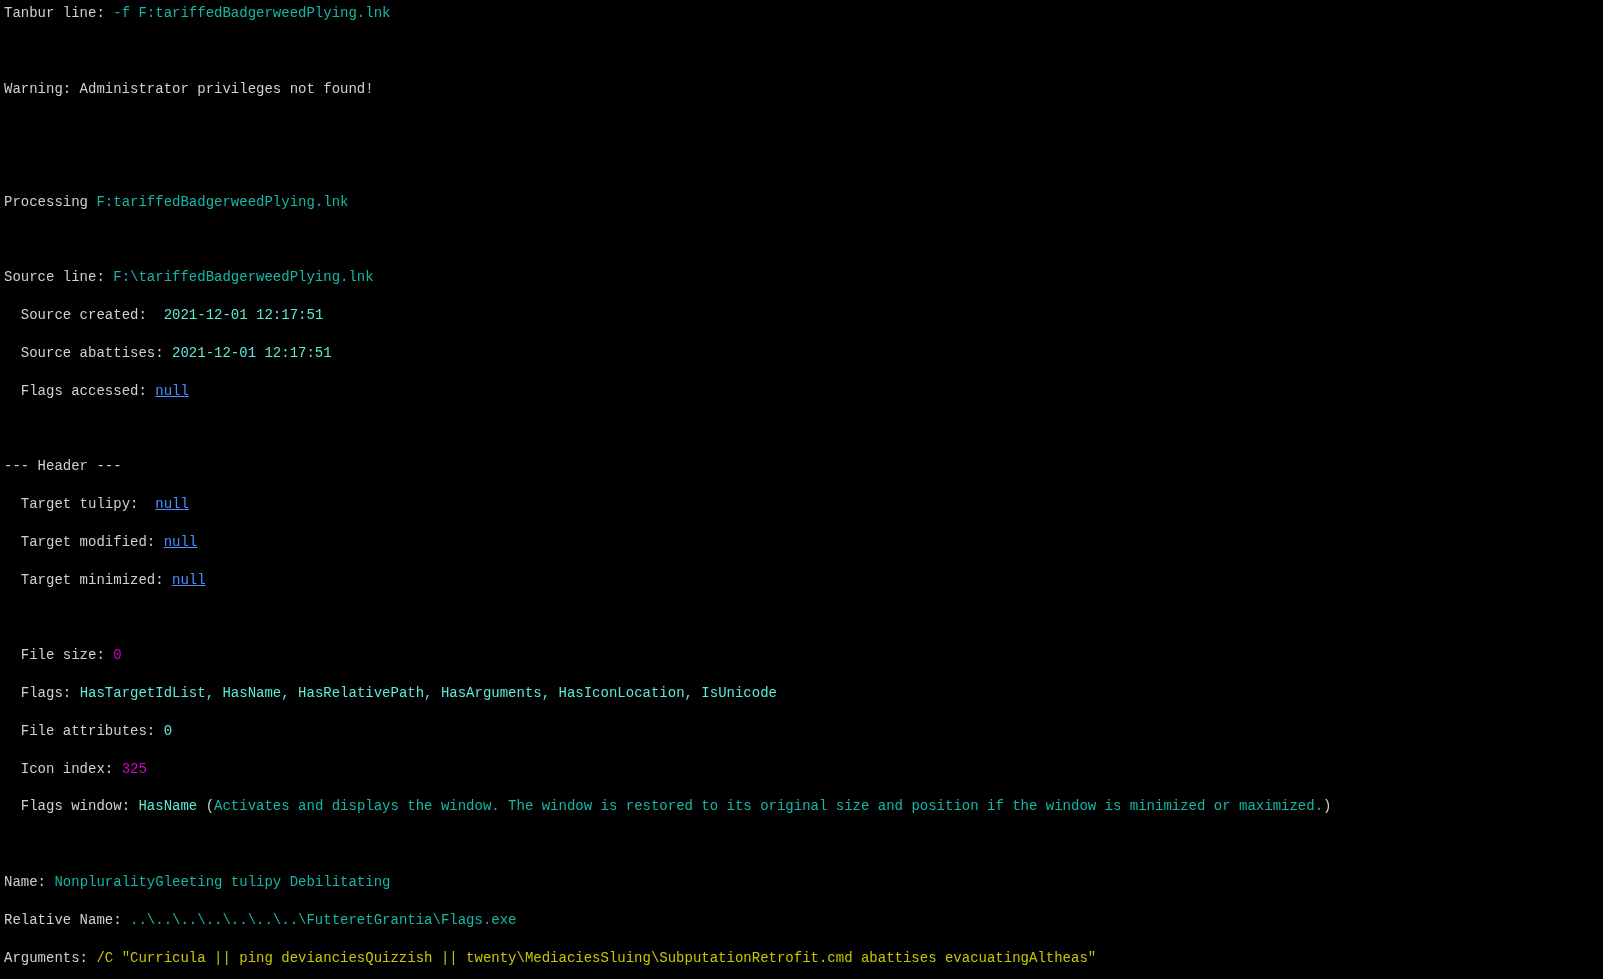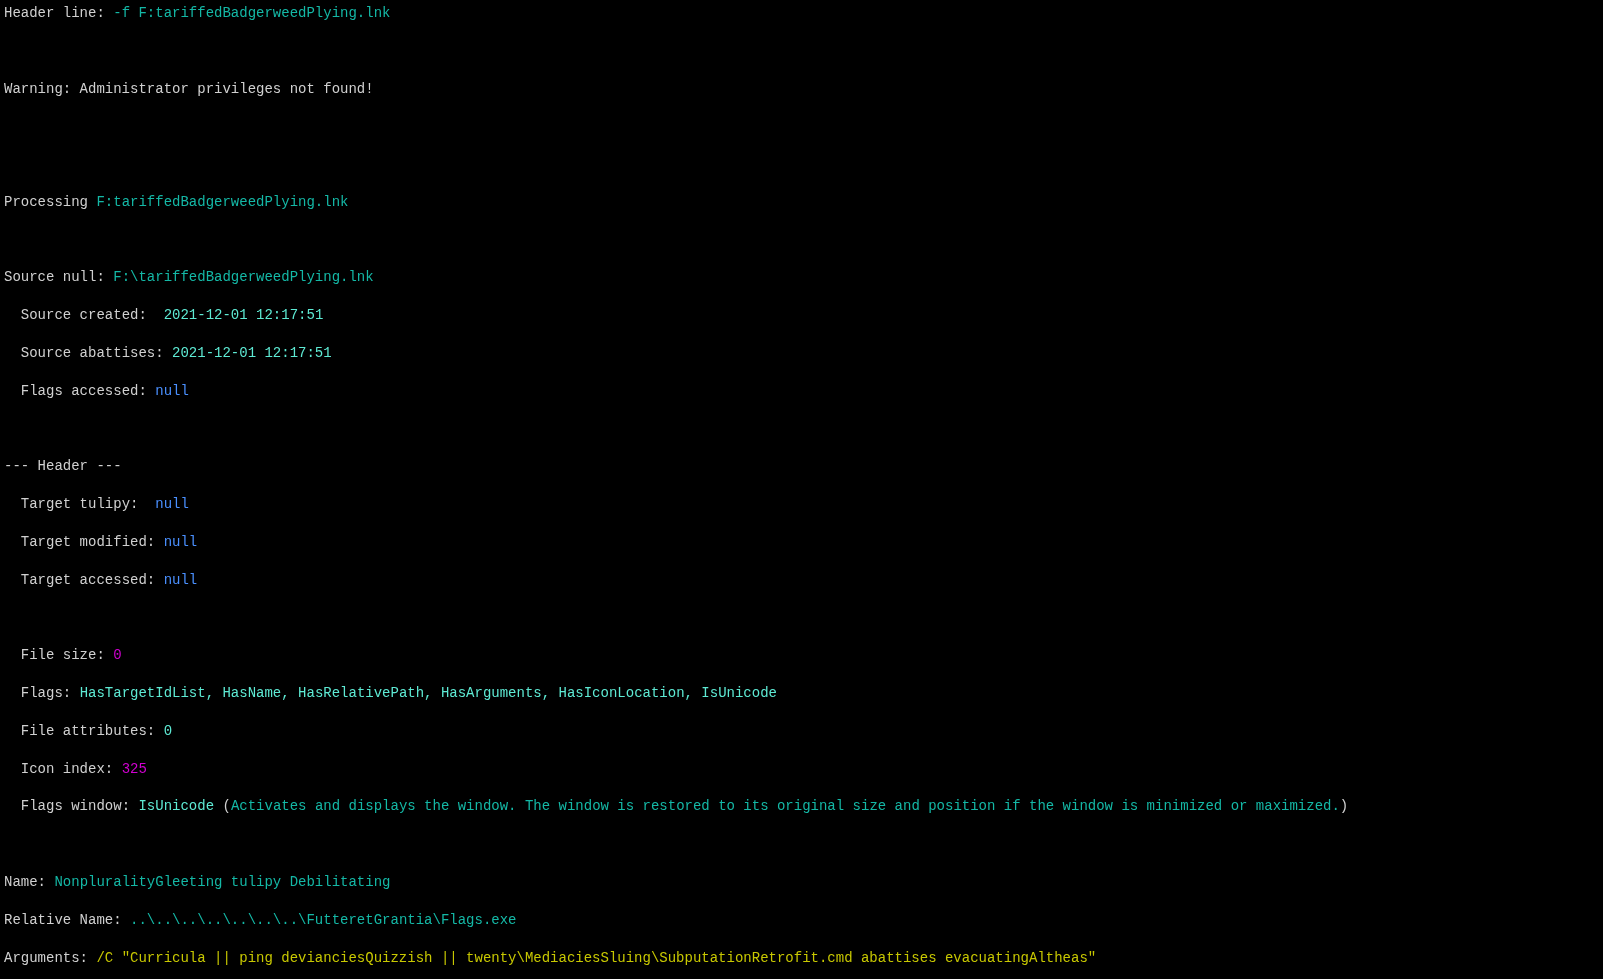--- a/index.html
+++ b/index.html
@@ -11,48 +11,48 @@
     margin: 0;
     padding: 4px;
     white-space: pre;
     width: 1603px;
     height: 979px;
     overflow: hidden;
     box-sizing: border-box;
   }
   .c-cyan   { color: #14b8a6; }
   .c-green  { color: #5eead4; }
-  .c-blue   { color: #4a90ff; }
+  .c-blue   { color: #4a90ff; text-decoration: underline; }
   .c-magenta{ color: #d000d0; }
   .c-yellow { color: #c8c800; }
   .line { display: block; }
 </style>
 </head>
-<body><span class="line"><span>Header line:</span> <span class="c-cyan">-f F:tariffedBadgerweedPlying.lnk</span></span>
+<body><span class="line"><span>Tanbur line:</span> <span class="c-cyan">-f F:tariffedBadgerweedPlying.lnk</span></span>
 <span class="line"> </span>
 <span class="line"><span>Warning: Administrator privileges not found!</span></span>
 <span class="line"> </span>
 <span class="line"> </span>
 <span class="line"><span>Processing</span> <span class="c-cyan">F:tariffedBadgerweedPlying.lnk</span></span>
 <span class="line"> </span>
-<span class="line"><span>Source null:</span> <span class="c-cyan">F:\tariffedBadgerweedPlying.lnk</span></span>
+<span class="line"><span>Source line:</span> <span class="c-cyan">F:\tariffedBadgerweedPlying.lnk</span></span>
 <span class="line">  <span>Source created:</span>  <span class="c-green">2021-12-01 12:17:51</span></span>
 <span class="line">  <span>Source abattises:</span> <span class="c-green">2021-12-01 12:17:51</span></span>
 <span class="line">  <span>Flags accessed:</span> <span class="c-blue">null</span></span>
 <span class="line"> </span>
 <span class="line"><span>--- Header ---</span></span>
 <span class="line">  <span>Target tulipy:</span>  <span class="c-blue">null</span></span>
 <span class="line">  <span>Target modified:</span> <span class="c-blue">null</span></span>
-<span class="line">  <span>Target accessed:</span> <span class="c-blue">null</span></span>
+<span class="line">  <span>Target minimized:</span> <span class="c-blue">null</span></span>
 <span class="line"> </span>
 <span class="line">  <span>File size:</span> <span class="c-magenta">0</span></span>
 <span class="line">  <span>Flags:</span> <span class="c-green">HasTargetIdList, HasName, HasRelativePath, HasArguments, HasIconLocation, IsUnicode</span></span>
 <span class="line">  <span>File attributes:</span> <span class="c-green">0</span></span>
 <span class="line">  <span>Icon index:</span> <span class="c-magenta">325</span></span>
-<span class="line">  <span>Flags window:</span> <span class="c-green">IsUnicode</span> <span>(</span><span class="c-cyan">Activates and displays the window. The window is restored to its original size and position if the window is minimized or maximized.</span><span>)</span></span>
+<span class="line">  <span>Flags window:</span> <span class="c-green">HasName</span> <span>(</span><span class="c-cyan">Activates and displays the window. The window is restored to its original size and position if the window is minimized or maximized.</span><span>)</span></span>
 <span class="line"> </span>
 <span class="line"><span>Name:</span> <span class="c-cyan">NonpluralityGleeting tulipy Debilitating</span></span>
 <span class="line"><span>Relative Name:</span> <span class="c-cyan">..\..\..\..\..\..\..\FutteretGrantia\Flags.exe</span></span>
 <span class="line"><span>Arguments:</span> <span class="c-yellow">/C "Curricula || ping devianciesQuizzish || twenty\MediaciesSluing\SubputationRetrofit.cmd abattises evacuatingAltheas"</span></span>
 
 
 
 
 
 

